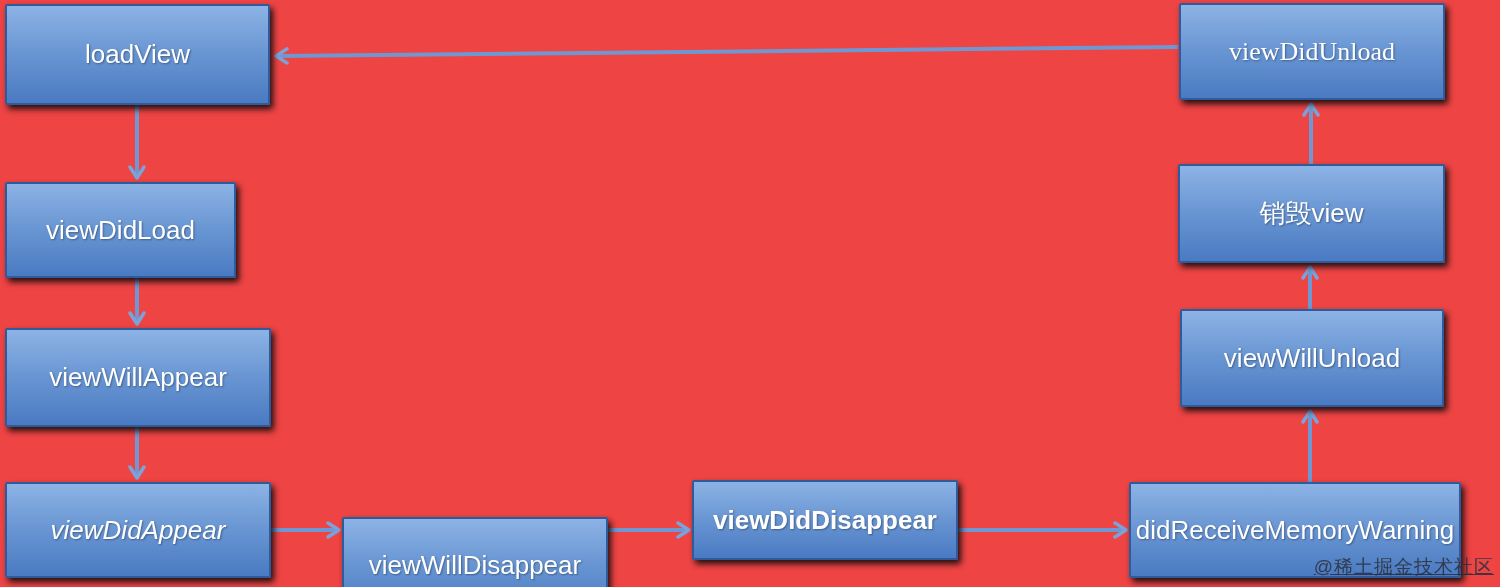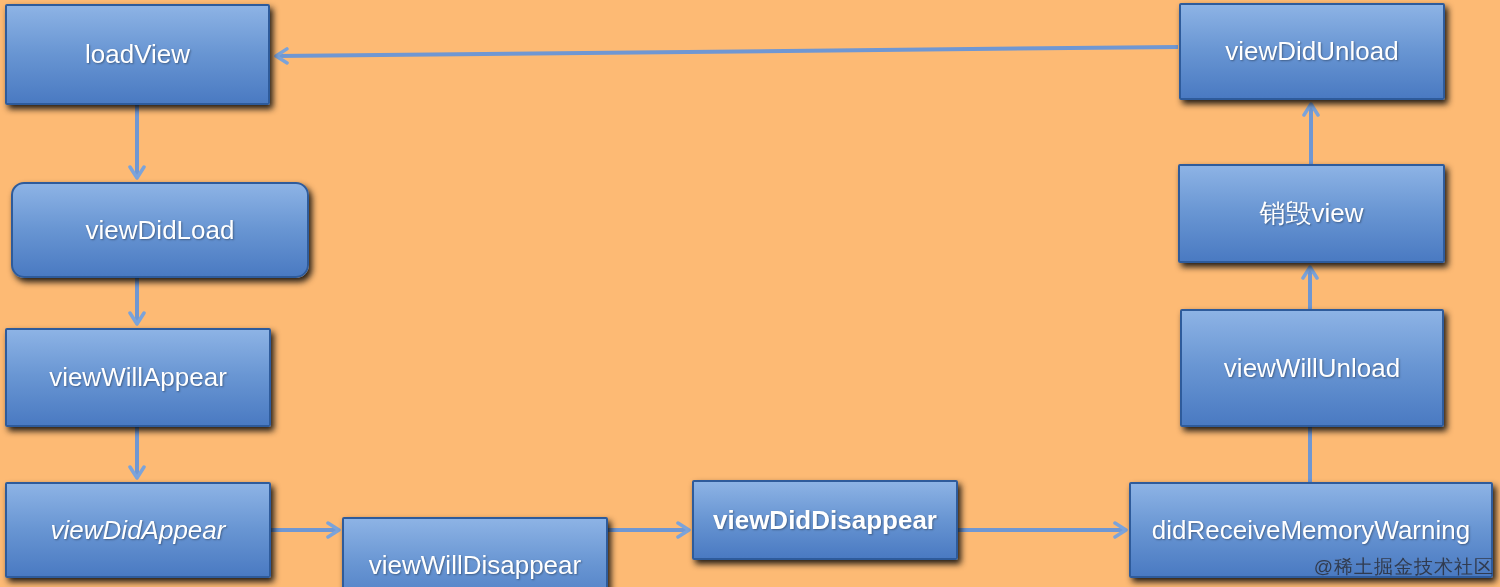--- a/index.html
+++ b/index.html
@@ -4,68 +4,69 @@
 <style>
   html, body {
     margin: 0;
     padding: 0;
     background: #000;
   }
   #canvas {
     position: relative;
     width: 1500px;
     height: 587px;
-    background: #fdba74;
+    background: #ef4444;
     overflow: hidden;
     font-family: "Liberation Sans", "DejaVu Sans", sans-serif;
   }
   .node {
     position: absolute;
     box-sizing: border-box;
     border: 2px solid #2e5b9b;
     border-radius: 2px;
     background: linear-gradient(to bottom, #8db3e5 0%, #6996d3 48%, #4a7ac2 100%);
     color: #ffffff;
     font-size: 26px;
     display: flex;
     align-items: center;
     justify-content: center;
     text-shadow: 1px 1px 2px rgba(0,0,0,0.35);
     box-shadow: 3px 4px 6px rgba(10,10,10,0.9);
     white-space: nowrap;
   }
   #node-loadview                { left: 5px;    top: 4px;   width: 265px; height: 101px; }
-  #node-viewdidload             { left: 11px;    top: 182px; width: 298px; height: 96px; border-radius: 13px;  }
+  #node-viewdidload             { left: 5px;    top: 182px; width: 231px; height: 96px;  }
   #node-viewwillappear          { left: 5px;    top: 328px; width: 266px; height: 99px; text-align: center;  }
   #node-viewdidappear           { left: 5px;    top: 482px; width: 266px; height: 96px; font-style: italic;  }
   #node-viewwilldisappear       { left: 342px;  top: 482px; width: 266px; height: 96px; margin-top: 35px;  }
   #node-viewdiddisappear        { left: 692px;  top: 480px; width: 266px; height: 80px; font-weight: bold;  }
-  #node-didreceivememorywarning { left: 1129px; top: 482px; width: 364px; height: 96px;  }
-  #node-viewwillunload          { left: 1180px; top: 309px; width: 264px; height: 118px;  }
+  #node-didreceivememorywarning { left: 1129px; top: 482px; width: 332px; height: 96px;  }
+  #node-viewwillunload          { left: 1180px; top: 309px; width: 264px; height: 98px;  }
   #node-destroyview             { left: 1178px; top: 164px; width: 267px; height: 99px;  }
-  #node-viewdidunload           { left: 1179px; top: 3px;   width: 266px; height: 97px;  }
+  #node-viewdidunload           { left: 1179px; top: 3px;   width: 266px; height: 97px; font-family: Liberation Serif, serif;  }
   #edges {
     position: absolute;
     left: 0; top: 0;
     width: 1500px;
     height: 587px;
     pointer-events: none;
   }
   #edges line {
     stroke: #7097d2;
     stroke-width: 4;
   }
   #watermark {
     position: absolute;
     right: 6px;
     bottom: 7px;
     font-size: 19px;
     color: rgba(35, 40, 52, 0.78);
     letter-spacing: 1px;
     text-shadow: 0 0 1px rgba(120,130,150,0.35);
+    text-decoration: underline;
   }
 </style>
 </head>
 <body>
 
 <div id="canvas">
 
   <svg id="edges">
     <defs>
       <marker id="chev" markerUnits="userSpaceOnUse" markerWidth="18" markerHeight="18" viewBox="0 0 18 18" refX="13" refY="9" orient="auto">

